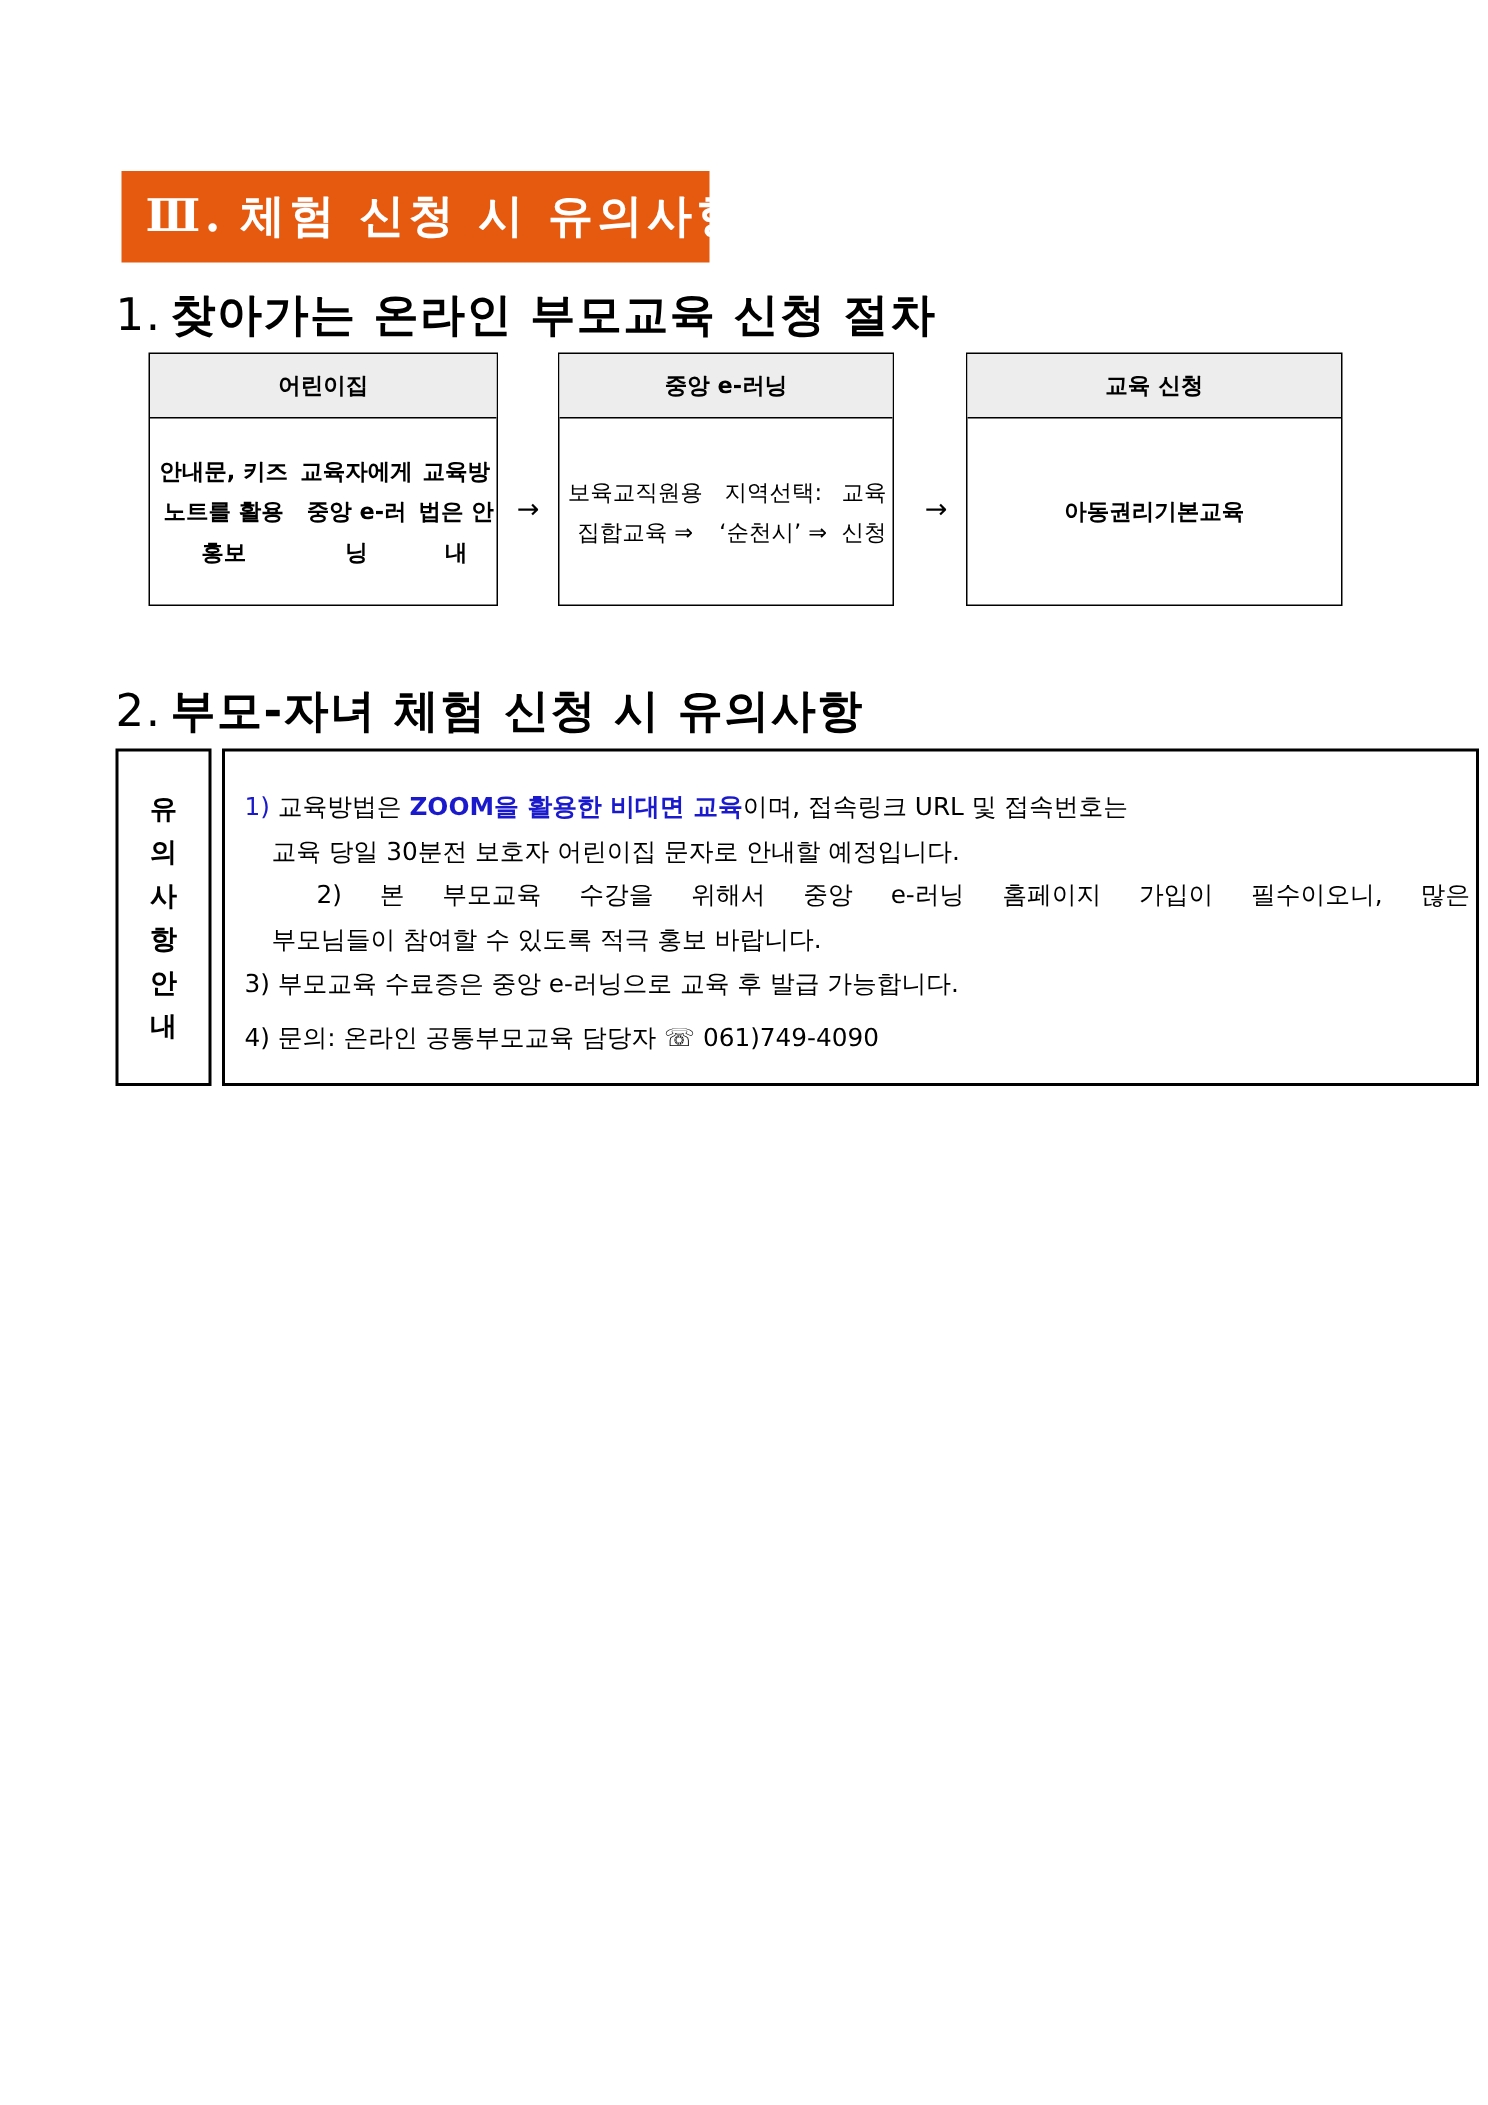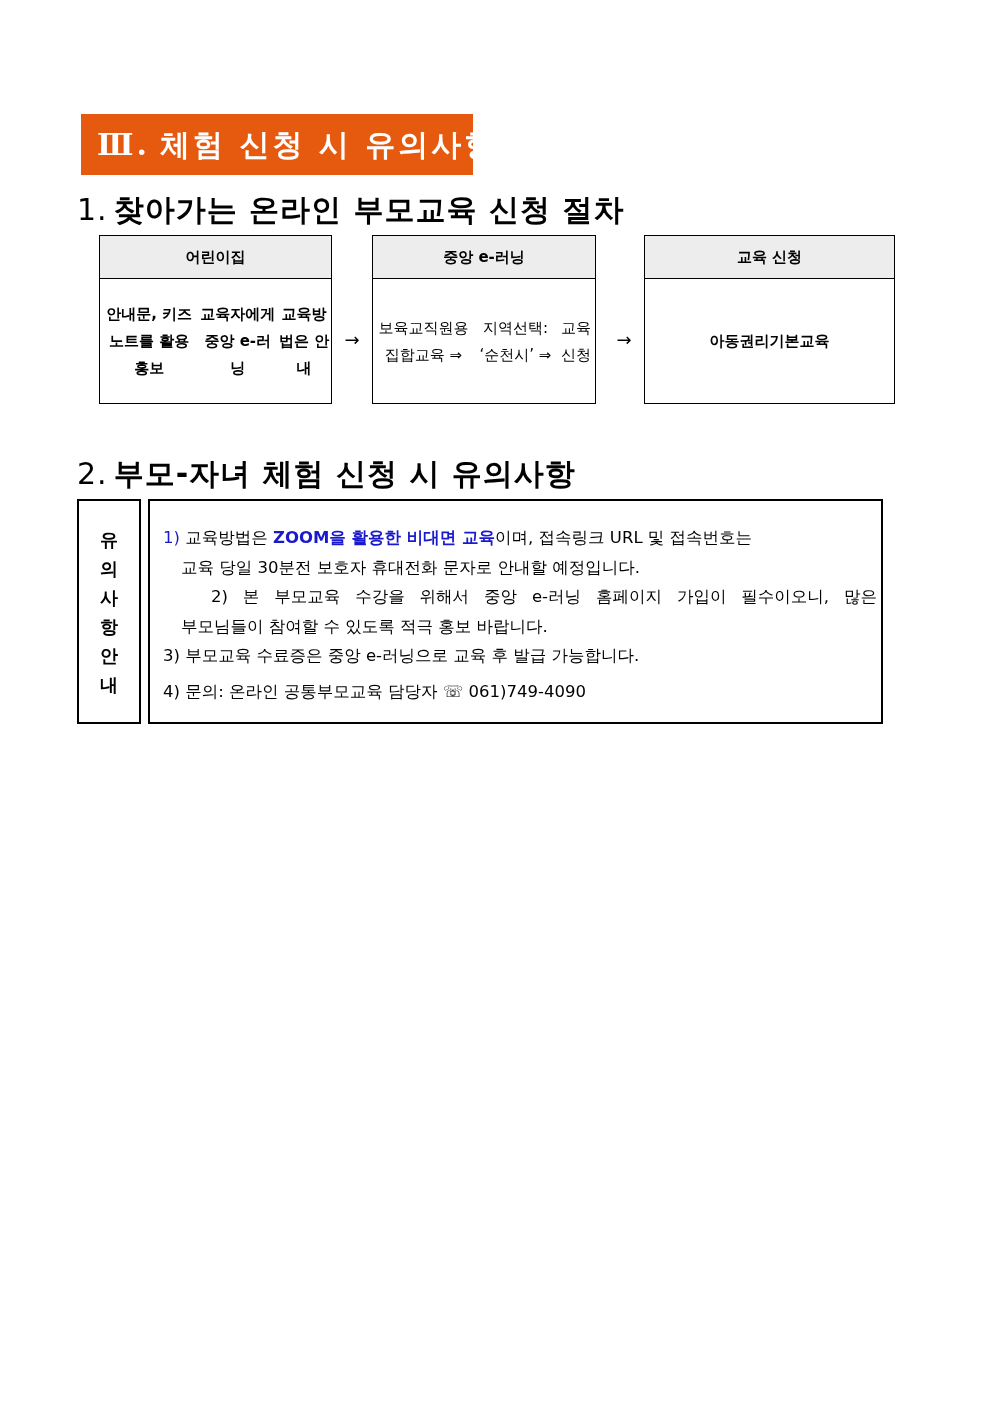--- a/index.html
+++ b/index.html
@@ -107,21 +107,21 @@
       align-items: center;
       justify-content: center;
       font-size: 18px;
       font-weight: bold;
       line-height: 29px;
     }
     .notice-content {
       position: absolute;
       left: 148px;
       top: 499px;
-      width: 735px;
+      width: 838px;
       height: 225px;
       border: 2px solid #000;
       box-sizing: border-box;
       padding: 22px 4px 0 13px;
       font-size: 16.5px;
       line-height: 29.5px;
     }
     .notice-item { white-space: nowrap; }
     .notice-item .indent { padding-left: 18px; display: block; }
     .blue { color: #1A1ACC; }
@@ -177,21 +177,21 @@
   <div>의</div>
   <div>사</div>
   <div>항</div>
   <div>안</div>
   <div>내</div>
 </div>
 
 <div class="notice-content">
   <div class="notice-item">
     <span class="blue">1)</span><span> 교육방법은 </span><span class="blue-bold">ZOOM을 활용한 비대면 교육</span><span>이며, 접속링크 URL 및 접속번호는</span>
-    <span class="indent">교육 당일 30분전 보호자 휴대전화 문자로 안내할 예정입니다.</span>
+    <span class="indent">교육 당일 30분전 보호자 어린이집 문자로 안내할 예정입니다.</span>
   </div>
   <div class="notice-item">
     <div class="justify" style="text-align:justify;text-align-last:justify;margin-left:48px;">2) 본 부모교육 수강을 위해서 중앙 e-러닝 홈페이지 가입이 필수이오니, 많은</div>
     <span class="indent">부모님들이 참여할 수 있도록 적극 홍보 바랍니다.</span>
   </div>
   <div class="notice-item">3) 부모교육 수료증은 중앙 e-러닝으로 교육 후 발급 가능합니다.</div>
   <div class="notice-item item4">
     <span>4) 문의: 온라인 공통부모교육 담당자 </span><span>☏</span><span> 061)749-4090</span>
   </div>
 </div>

